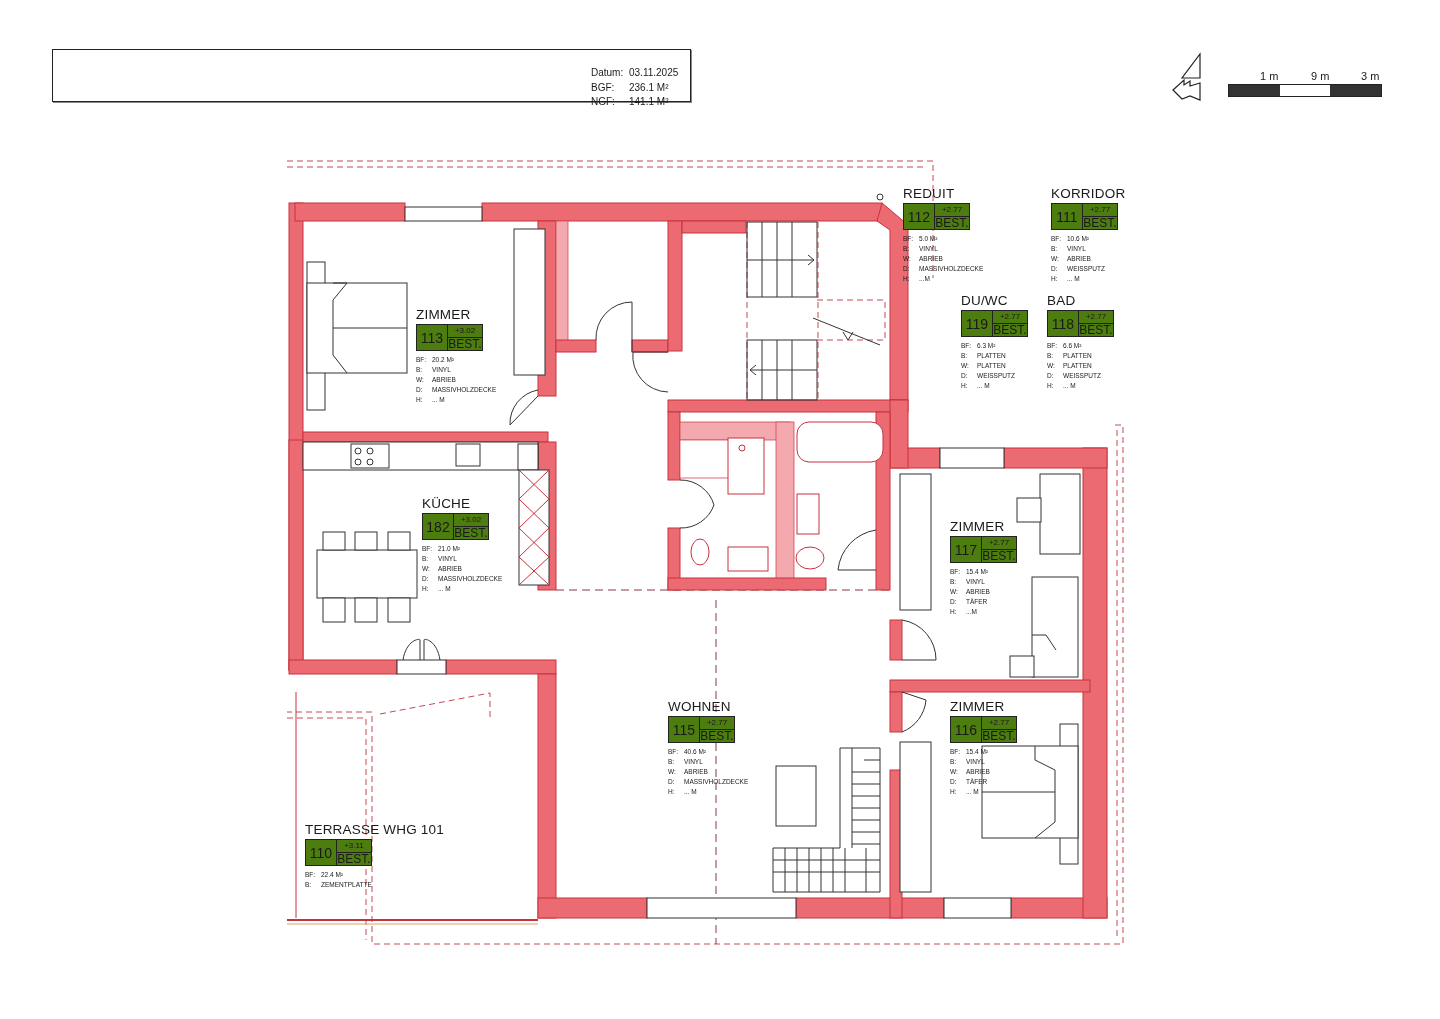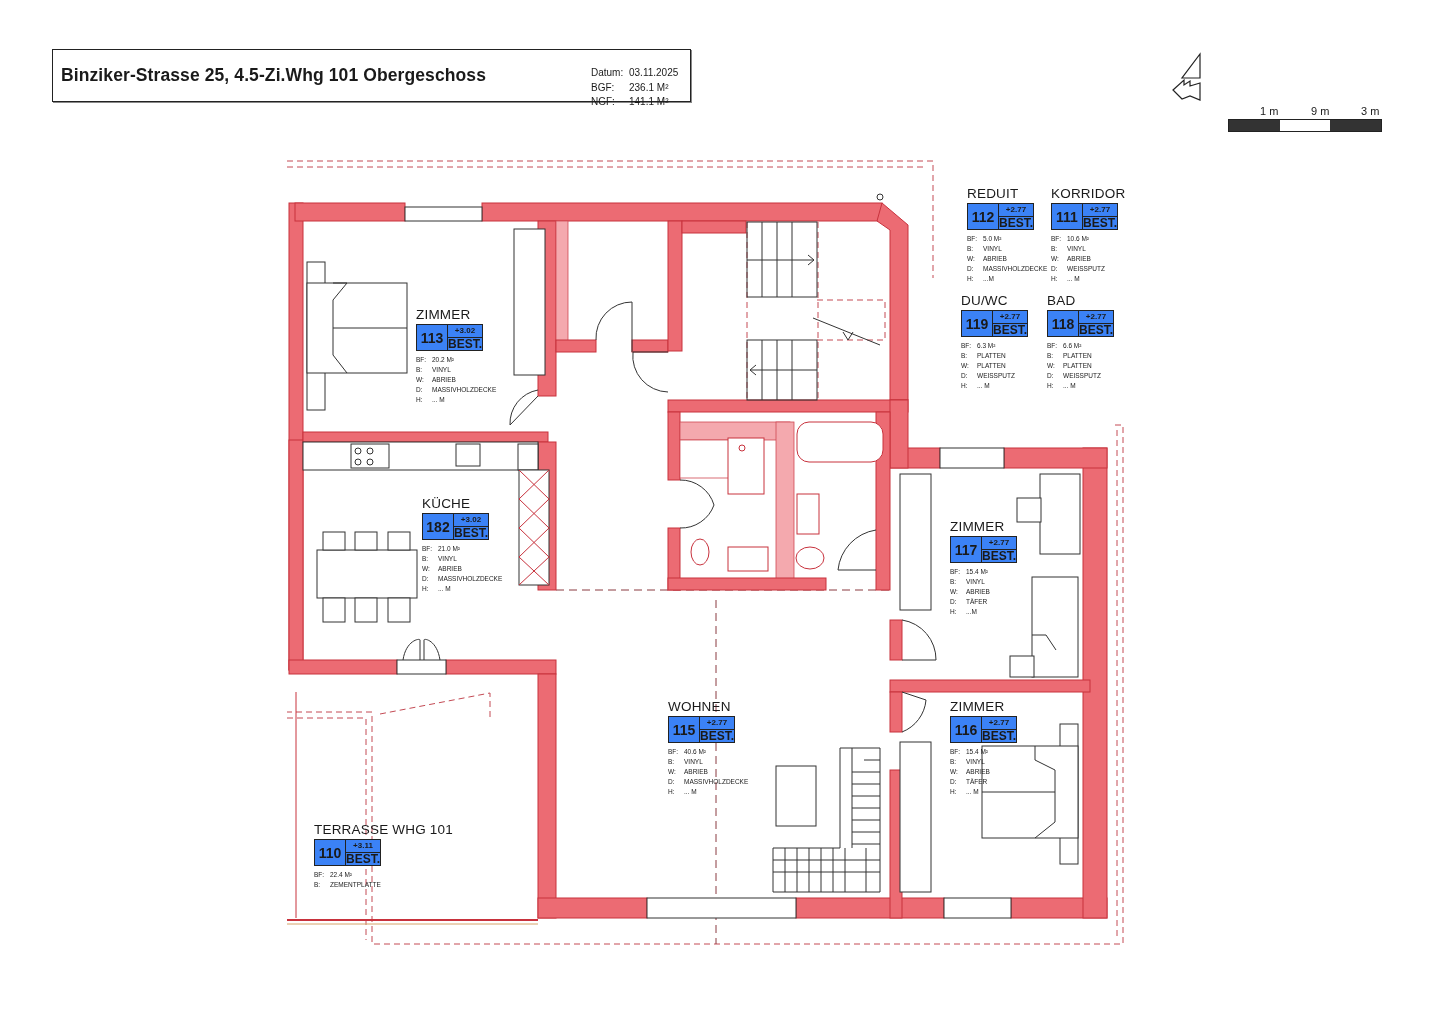--- a/index.html
+++ b/index.html
@@ -3,42 +3,41 @@
 <meta charset="utf-8">
 <style>
   html,body{margin:0;padding:0;background:#fff;}
   body{width:1440px;height:1019px;position:relative;overflow:hidden;font-family:"Liberation Sans",sans-serif;color:#1a1a1a;}
   .titlebox{position:absolute;left:52px;top:49px;width:637px;height:51px;border:1.5px solid #222;box-shadow:1px 1px 0 #888;background:#fff;}
   .titlebox .title{position:absolute;left:8px;top:15px;font-size:17.5px;font-weight:bold;letter-spacing:0.1px;}
   .titlebox .meta{position:absolute;left:538px;top:16px;font-size:10px;line-height:14.5px;}
   .titlebox .meta .row{display:flex;}
   .titlebox .meta .k{width:38px;}
   .north{position:absolute;left:1170px;top:52px;}
-  .scale{position:absolute;left:1228px;top:70px;width:154px;margin-top:35px;}
+  .scale{position:absolute;left:1228px;top:70px;width:154px;}
   .scale .labels{position:relative;height:14px;font-size:11px;}
   .scale .labels span{position:absolute;top:0;}
   .scale .bar{display:flex;height:11px;border:1px solid #222;}
   .scale .bar div{flex:1;}
   svg.plan{position:absolute;left:0;top:0;}
   .room-label{position:absolute;font-size:13px;line-height:14px;}
   .room-label .name{font-size:13.5px;letter-spacing:0.2px;margin-bottom:2px;white-space:nowrap;}
-  .room-label .tag{display:flex;border:1.2px solid #222;width:65px;height:25px;background:#3b82f6;font-weight:bold;}
+  .room-label .tag{display:flex;border:1.2px solid #222;width:65px;height:25px;background:#4d7c0f;}
   .room-label .tag .num{width:30px;border-right:1.2px solid #222;font-size:14px;display:flex;align-items:center;justify-content:center;}
   .room-label .tag .right{flex:1;display:flex;flex-direction:column;}
   .room-label .tag .lvl{flex:1;font-size:8px;text-align:center;border-bottom:1.2px solid #222;line-height:11px;}
   .room-label .tag .st{flex:1;font-size:12px;text-align:center;line-height:12px;}
   .room-label .attrs{margin-top:4px;font-size:6.5px;line-height:10px;white-space:nowrap;}
   .room-label .attrs .r{display:flex;}
   .room-label .attrs .k{width:16px;}
 </style>
 </head>
 <body>
 
 <div class="titlebox">
-  <div class="title">Binziker-Strasse 25, 4.5-Zi.Whg 101 Obergeschoss</div>
   <div class="meta">
     <div class="row">
         <span class="k">Datum:</span>
         <span>03.11.2025</span>
       </div>
     <div class="row">
         <span class="k">BGF:</span>
         <span>236.1 M²</span>
       </div>
     <div class="row">
@@ -246,21 +245,21 @@
   </g>
 
   <g>
     <line class="lnr" x1="296" y1="692" x2="296" y2="918"></line>
     <line x1="287" y1="920" x2="538" y2="920" stroke="#c8323d" stroke-width="2"></line>
     <line x1="287" y1="924" x2="538" y2="924" stroke="#d6a46a" stroke-width="1"></line>
   </g>
   <circle class="ln" cx="880" cy="197" r="3"></circle>
 </svg>
 
-<div class="room-label" style="left:967px;top:187px;">
+<div class="room-label" style="left:903px;top:187px;">
   <div class="name">REDUIT</div>
   <div class="tag">
       <div class="num">112</div>
       <div class="right">
         <div class="lvl">+2.77</div>
         <div class="st">BEST.</div>
       </div>
     </div>
   <div class="attrs">
     <div class="r">
@@ -543,21 +542,21 @@
         <span class="k">D:</span>
         <span>TÄFER</span>
       </div>
     <div class="r">
         <span class="k">H:</span>
         <span>... M</span>
       </div>
   </div>
 </div>
 
-<div class="room-label" style="left:314px;top:823px;">
+<div class="room-label" style="left:305px;top:823px;">
   <div class="name">TERRASSE WHG 101</div>
   <div class="tag">
       <div class="num">110</div>
       <div class="right">
         <div class="lvl">+3.11</div>
         <div class="st">BEST.</div>
       </div>
     </div>
   <div class="attrs">
     <div class="r">

